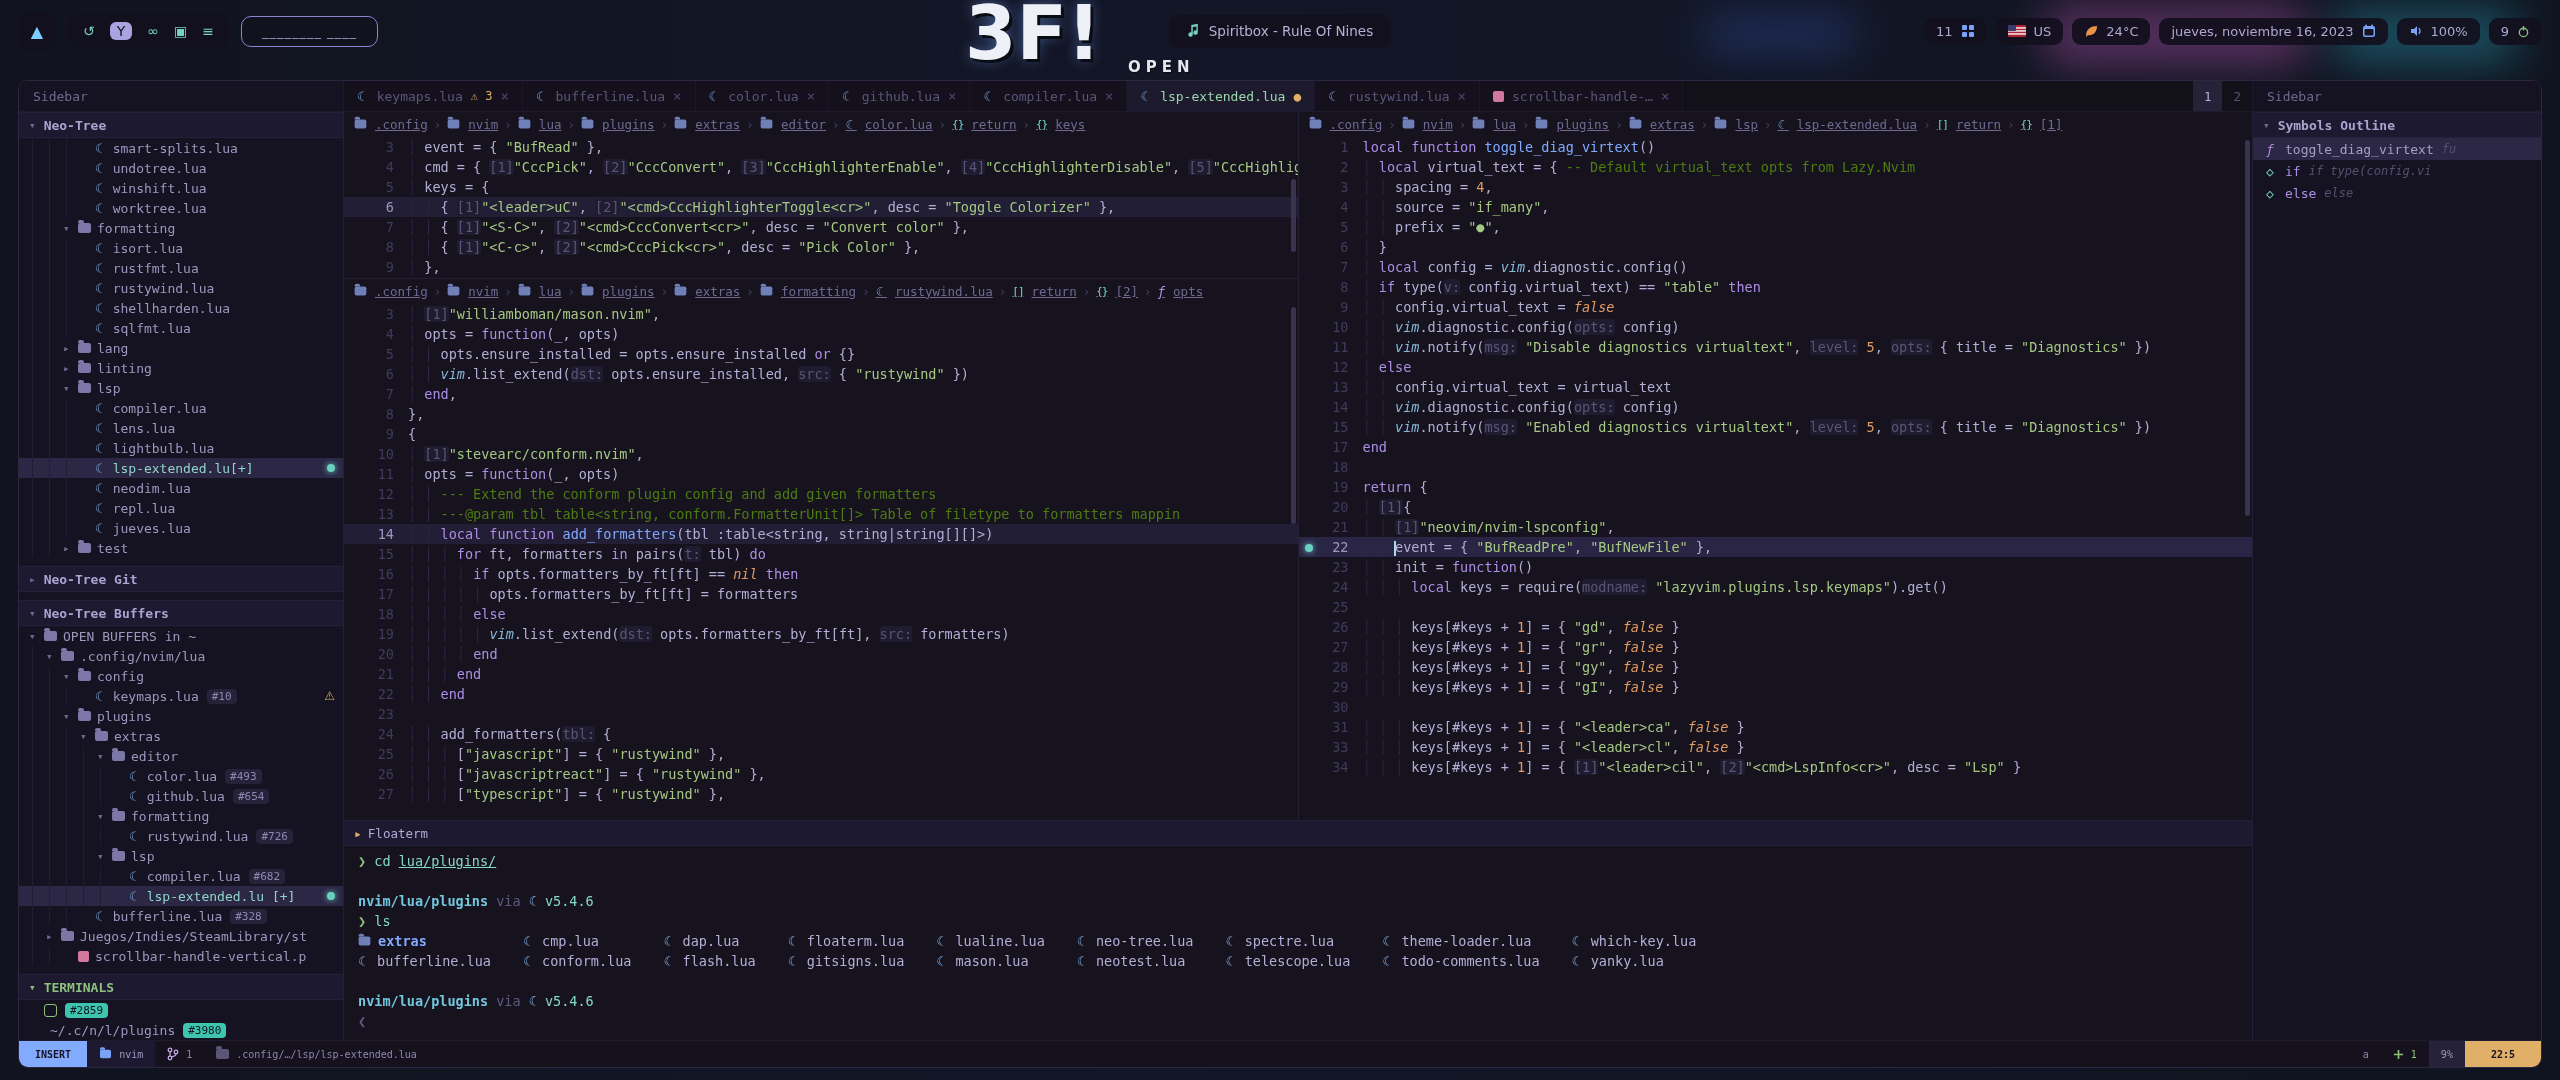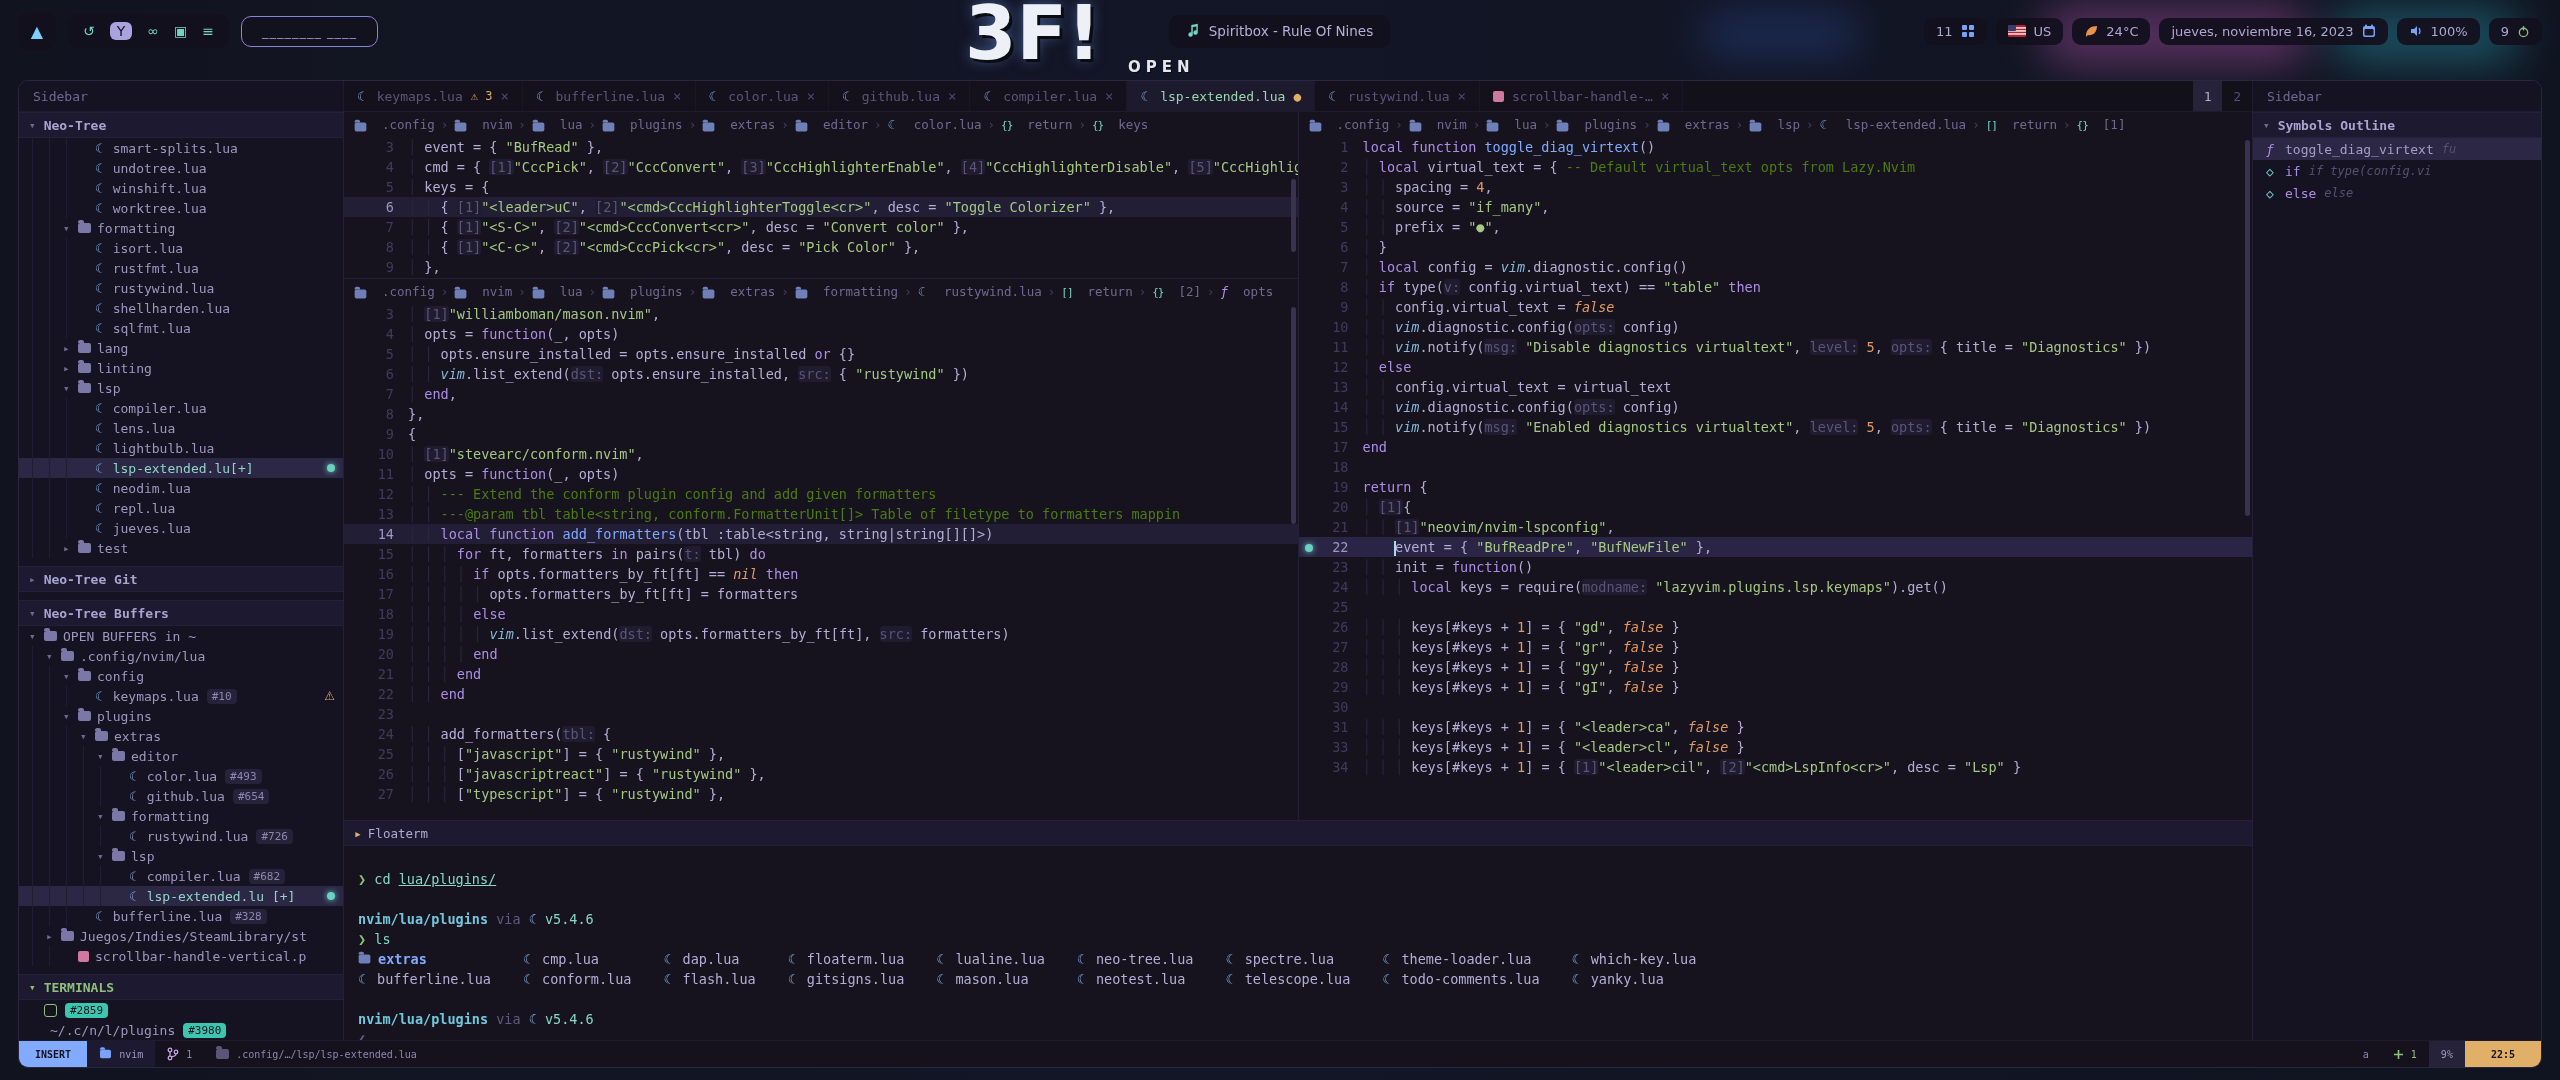--- a/index.html
+++ b/index.html
@@ -79,21 +79,21 @@
   .flti{color:#e0af68;font-size:13px;}
   
   .center{flex:1;display:flex;flex-direction:column;min-width:0;background:#16131f;}
   .splits{flex:0 0 708px;display:flex;min-height:0;}
   .coll{flex:1;display:flex;flex-direction:column;border-right:1px solid #231f35;min-width:0;}
   .colr{flex:1;display:flex;flex-direction:column;min-width:0;}
   .pane{display:flex;flex-direction:column;overflow:hidden;position:relative;}
   .pane.pt{border-top:1px solid #231f35;flex:1;}
   .pane.full{flex:1;}
   .wbar{height:24px;flex:0 0 24px;display:flex;align-items:center;gap:6px;padding:0 10px;font-size:12.5px;color:#6f6992;overflow:hidden;white-space:nowrap;}
-  .crumb{display:inline-flex;align-items:flex-end;gap:15px;}
+  .crumb{display:inline-flex;align-items:center;gap:8px;text-decoration:underline;}
   .sep{color:#443f60;}
   .code{position:relative;flex:1;overflow:hidden;padding-top:1px;font-size:13.5px;}
   .cl{height:20px;line-height:20px;white-space:pre;overflow:hidden;}
   .cl.cur{background:#221e35;}
   .cl.curf{background:#2a2545;}
   .sgn{display:inline-block;width:20px;text-align:center;}
   .num{display:inline-block;width:30px;text-align:right;color:#403b5c;margin-right:14px;}
   .cur .num,.curf .num{color:#9c96c2;}
   .srcl{color:#b4aed6;}
   .k{color:#ad8ee6;}
@@ -103,21 +103,21 @@
   .v{color:#86b8d8;font-style:italic;}
   .f{color:#82aaff;}
   .cm{color:#4d7c0f;}
   .hint{color:#5b5478;background:#201c30;border-radius:3px;}
   .ig{color:#2b2640;}
   .cursor{display:inline-block;width:2px;height:15px;background:#a8dce8;vertical-align:middle;margin:0 -1px;}
   .sb{position:absolute;right:2px;width:5px;border-radius:3px;background:#39334f;z-index:2;}
   
   .floaterm{flex:1;display:flex;flex-direction:column;border-top:1px solid #231f35;min-height:0;}
   .fbar{background:#1d1930;border-bottom:1px solid #252039;color:#b0aad4;}
-  .fbody{flex:1;padding:23px 0 0 14px;font-size:13.5px;overflow:hidden;}
+  .fbody{flex:1;padding:5px 0 0 14px;font-size:13.5px;overflow:hidden;}
   .fl{height:20px;line-height:20px;white-space:pre;}
   .fp{color:#8ec07c;}
   .ft{color:#86d9c8;}
   .fu{color:#86d9c8;text-decoration:underline;}
   .fpath{color:#73c7dd;font-weight:bold;}
   .fd{color:#605a80;}
   .fmoon{color:#7ea9dc;}
   .lsgrid{display:grid;grid-template-columns:repeat(9,max-content);column-gap:32px;}
   .lsc{height:20px;line-height:20px;display:flex;align-items:center;gap:7px;color:#b4aed6;white-space:nowrap;}
   .lsd{color:#82aaff;font-weight:bold;}

